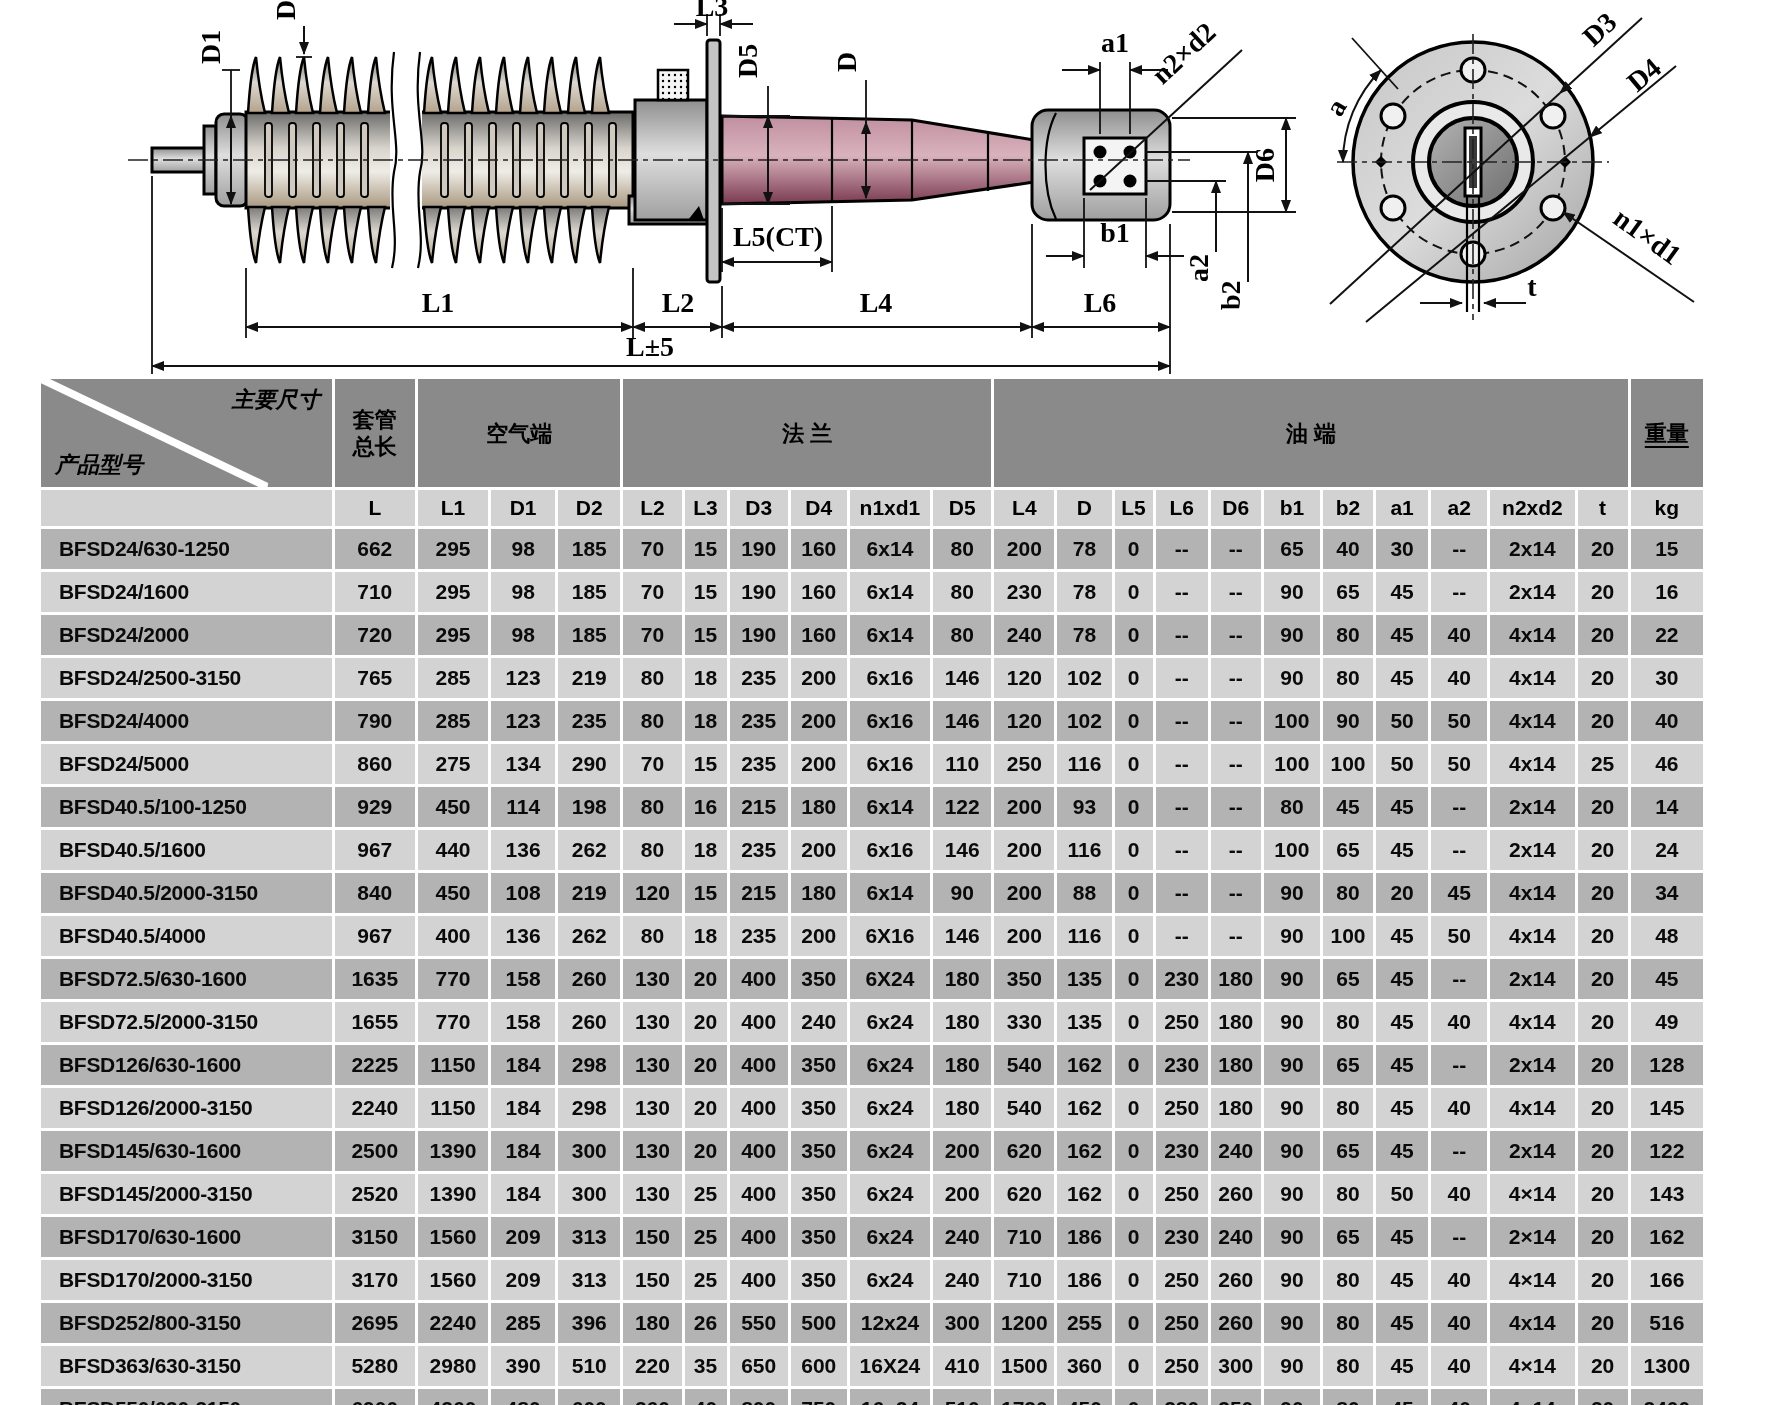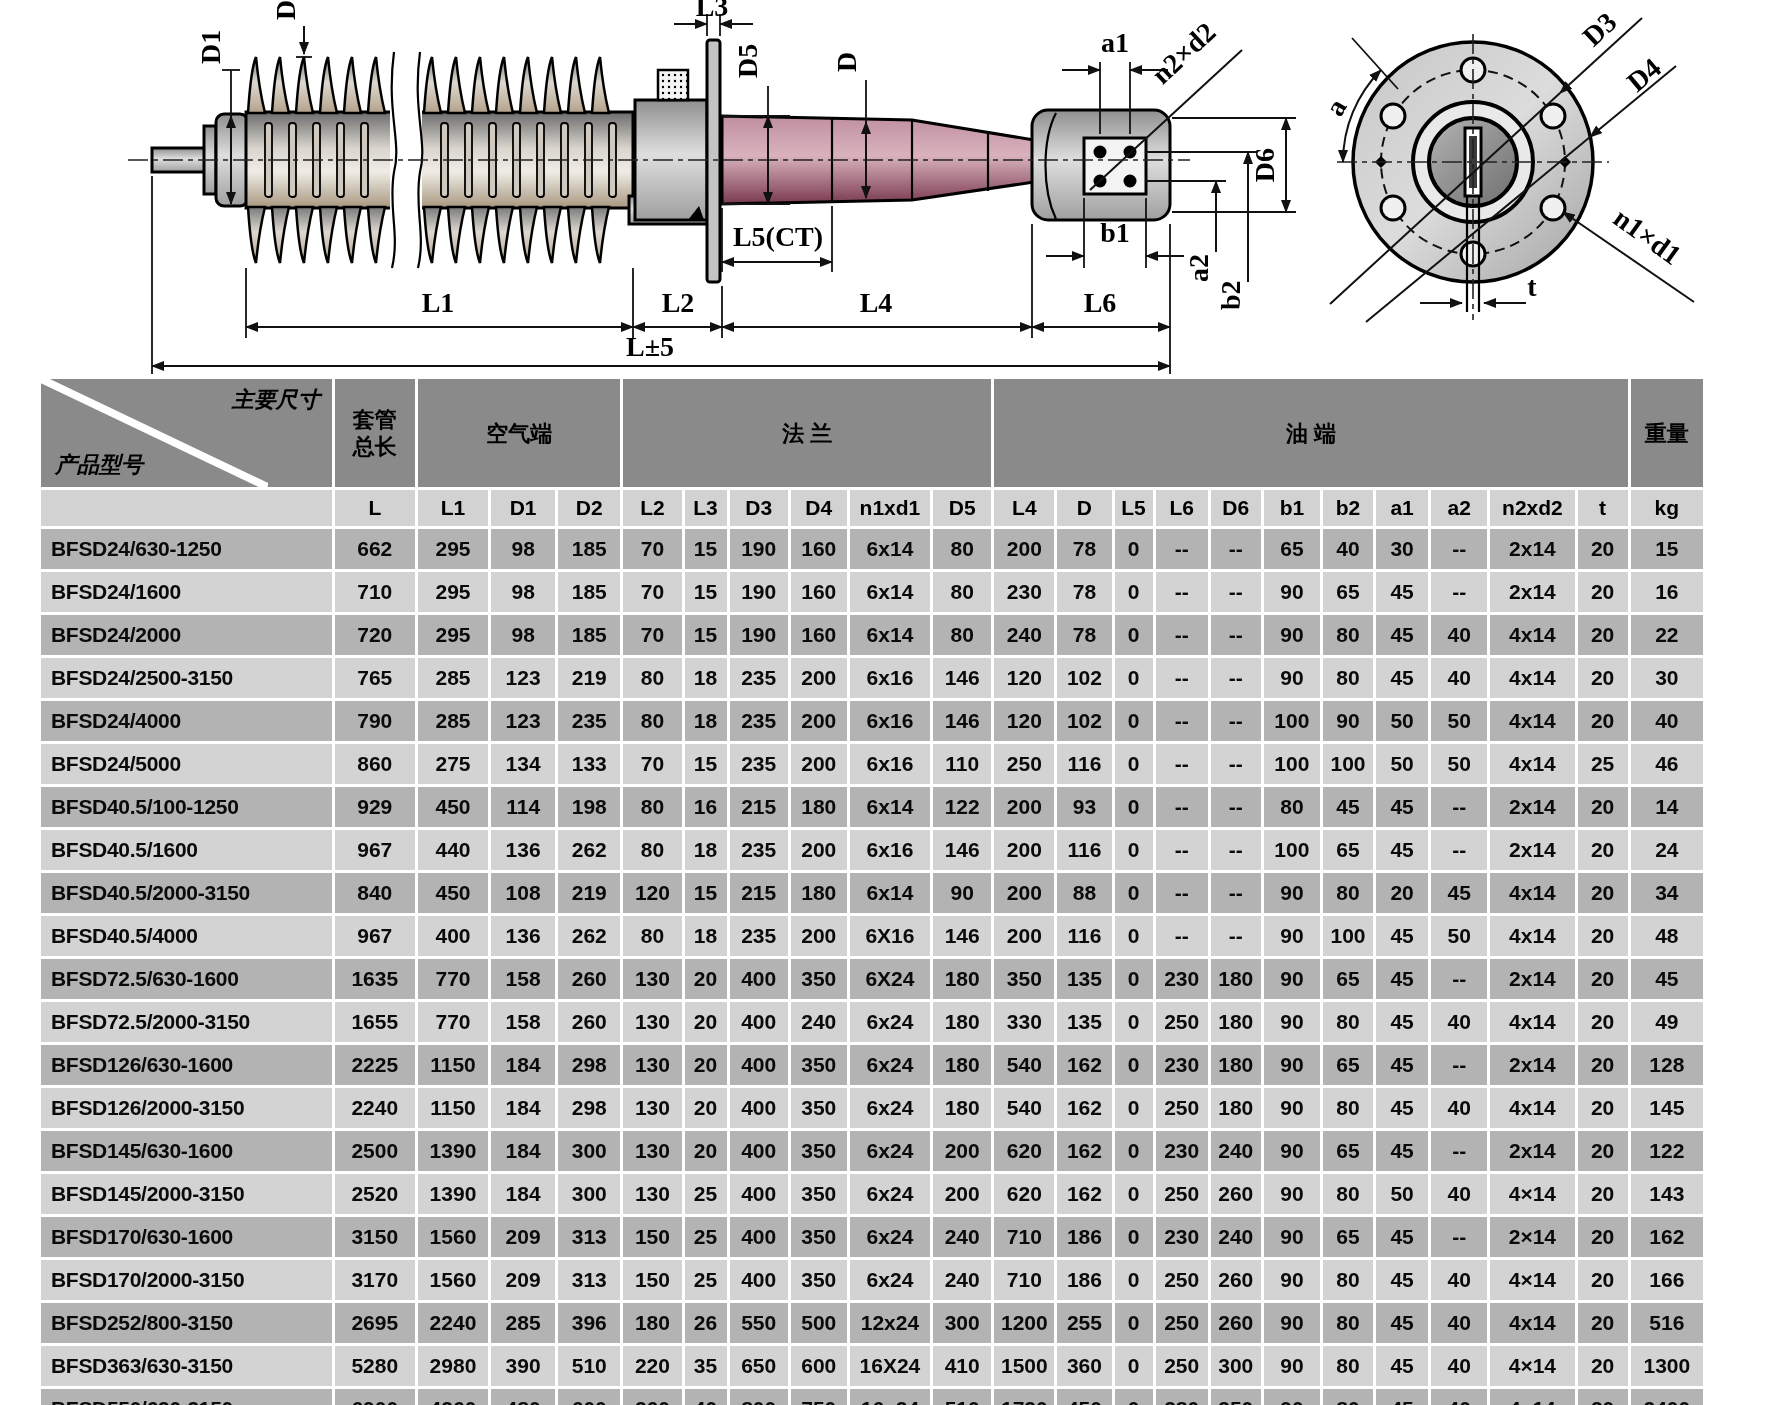--- a/index.html
+++ b/index.html
@@ -18,26 +18,26 @@
   #tablewrap{position:absolute;left:38px;top:376px;}
   table{border-collapse:separate;border-spacing:3px;background:#fff;table-layout:fixed;width:1668px;}
   th,td{padding:0;overflow:hidden;white-space:nowrap;}
   thead tr.ghead th{background:var(--header-bg,#8a8a8a);color:#000;font-size:22px;font-weight:700;height:66px;
                     text-align:center;vertical-align:middle;white-space:pre-line;line-height:27px;}
   thead tr.subhead th{background:var(--subheader-bg,#d2d2d2);color:#000;font-size:21px;font-weight:700;height:36px;
                       text-align:center;vertical-align:middle;}
   tbody td{height:40px;font-size:21px;font-weight:700;text-align:center;vertical-align:middle;color:#0a0a0a;}
   tbody tr:nth-child(odd) td{background:var(--row-dark,#b3b3b3);}
   tbody tr:nth-child(even) td{background:var(--row-light,#d3d3d3);}
-  tbody td.model{text-align:left;padding-left:10px;letter-spacing:-0.3px;}
+  tbody td.model{text-align:left;padding-left:18px;letter-spacing:-0.3px;}
   th.corner{position:relative;font-style:italic;}
   th.corner .c-top{position:absolute;top:7px;right:12px;}
   th.corner .c-bot{position:absolute;bottom:9px;left:14px;}
   th.corner svg{position:absolute;left:0;top:0;width:100%;height:100%;}
-  th.weight span{text-underline-offset:5px;margin-top:29px;}
+  th.weight span{text-decoration:underline;text-underline-offset:5px;margin-top:29px;}
 </style>
 </head>
 <body>
 
 <svg id="drawing" width="1777" height="378" viewBox="0 0 1777 378" xmlns="http://www.w3.org/2000/svg">
   <defs>
     <marker id="ar" markerWidth="13" markerHeight="10" refX="12" refY="5" orient="auto-start-reverse" markerUnits="userSpaceOnUse">
       <path d="M0,0 L13,5 L0,10 Z" fill="#111"></path>
     </marker>
     <linearGradient id="porc" x1="0" y1="0" x2="0" y2="1">
@@ -472,21 +472,21 @@
           <td>50</td>
           <td>4x14</td>
           <td>20</td>
           <td>40</td>
         </tr>
         <tr>
           <td class="model">BFSD24/5000</td>
           <td>860</td>
           <td>275</td>
           <td>134</td>
-          <td>133</td>
+          <td>290</td>
           <td>70</td>
           <td>15</td>
           <td>235</td>
           <td>200</td>
           <td>6x16</td>
           <td>110</td>
           <td>250</td>
           <td>116</td>
           <td>0</td>
           <td>--</td>

